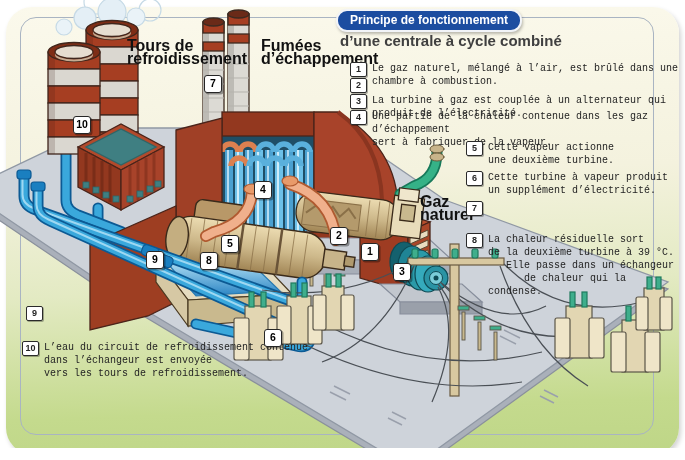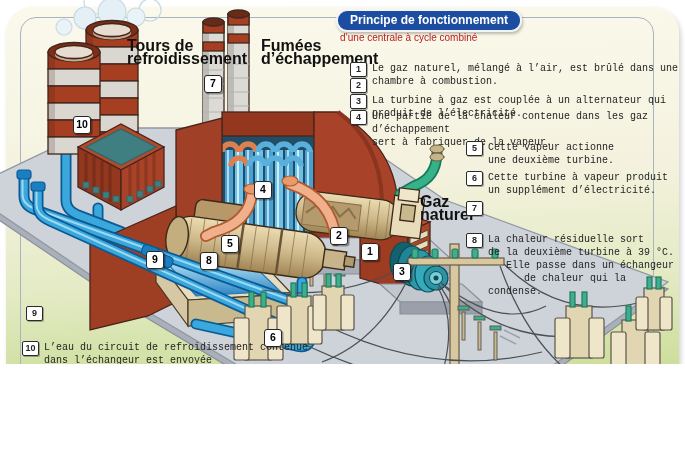--- a/index.html
+++ b/index.html
@@ -1,27 +1,27 @@
 <!DOCTYPE html>
 <html><head>
 <meta charset="utf-8">
 <style>
   html,body{margin:0;padding:0;background:#ffffff;}
-  #stage{position:relative;width:685px;height:364px;background:#ffffff;overflow:hidden;
+  #stage{position:relative;width:685px;height:448px;background:#ffffff;overflow:hidden;
          font-family:"Liberation Sans",sans-serif;}
   .panel{position:absolute;left:6px;top:7px;width:673px;height:447px;border-radius:26px;
          background:linear-gradient(178deg,#fbf9ec 0%,#f4f2de 38%,#e3eac3 62%,#c4da8d 88%,#bed687 100%);
          box-shadow:2px 3px 5px rgba(0,0,0,.18);}
   .inner-border{position:absolute;left:20px;top:17px;width:632px;height:416px;
          border:1.5px solid #a9b4c2;border-radius:16px;}
   svg.scene{position:absolute;left:0;top:0;}
   .title-pill{position:absolute;left:336px;top:9px;background:#1c4da0;color:#fff;
          font-size:12px;font-weight:bold;padding:2px 12px 3px;border-radius:11px;
          border:2px solid #f2f4f8;box-shadow:1px 2px 3px rgba(0,0,0,.25);white-space:nowrap;}
-  .subtitle{position:absolute;left:340px;top:32px;color:#b91c1c;font-size:10px;font-weight:normal;white-space:nowrap;}
+  .subtitle{position:absolute;left:340px;top:32px;color:#404040;font-size:15px;font-weight:bold;white-space:nowrap;}
   .step{position:absolute;display:flex;gap:5px;align-items:flex-start;
         font-size:10px;line-height:13px;color:#242424;}
   .step-badge{flex:0 0 auto;min-width:13px;height:13px;padding:0 1px;background:#fff;
         border:1.2px solid #2a2a2a;border-radius:2px;box-shadow:1px 1px 0 rgba(0,0,0,.3);
         font-weight:bold;font-size:9px;line-height:13px;text-align:center;box-sizing:content-box;}
   .step-text{white-space:pre-wrap;font-family:Liberation Mono, monospace;}
   .scene-badge{position:absolute;min-width:18px;height:18px;background:#fff;border:1.6px solid #262626;
         border-radius:3px;box-shadow:1.5px 1.5px 0 rgba(0,0,0,.35);font-weight:bold;font-size:10.5px;
         line-height:15px;text-align:center;box-sizing:border-box;padding:0 1px;}
   .diagram-label{position:absolute;font-weight:bold;font-size:16px;line-height:12.5px;color:#111;white-space:pre-wrap;}

